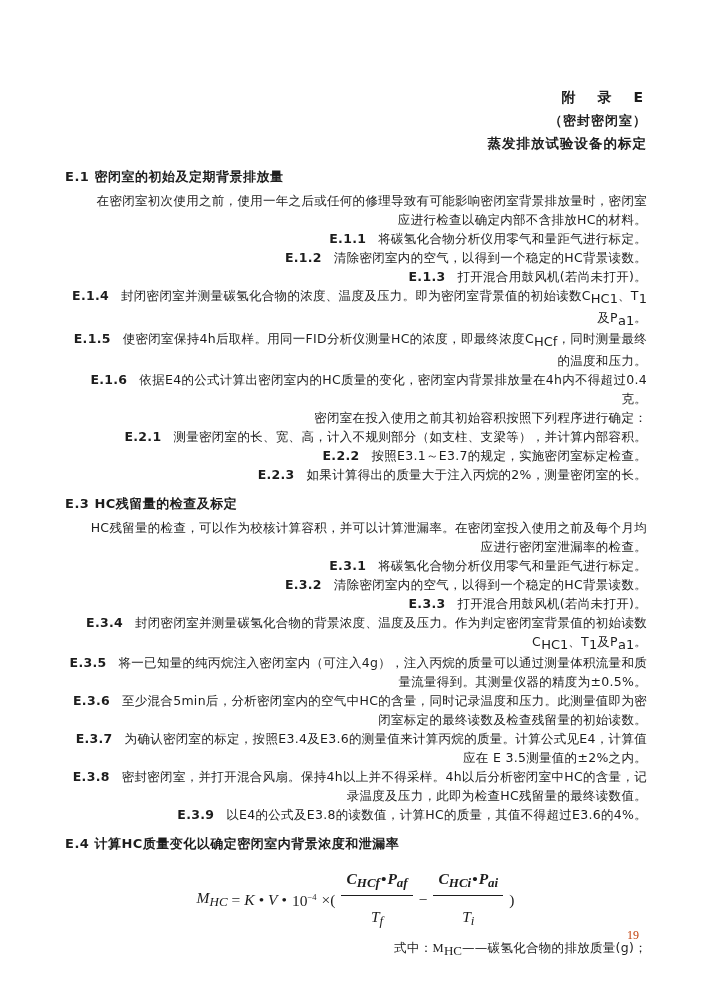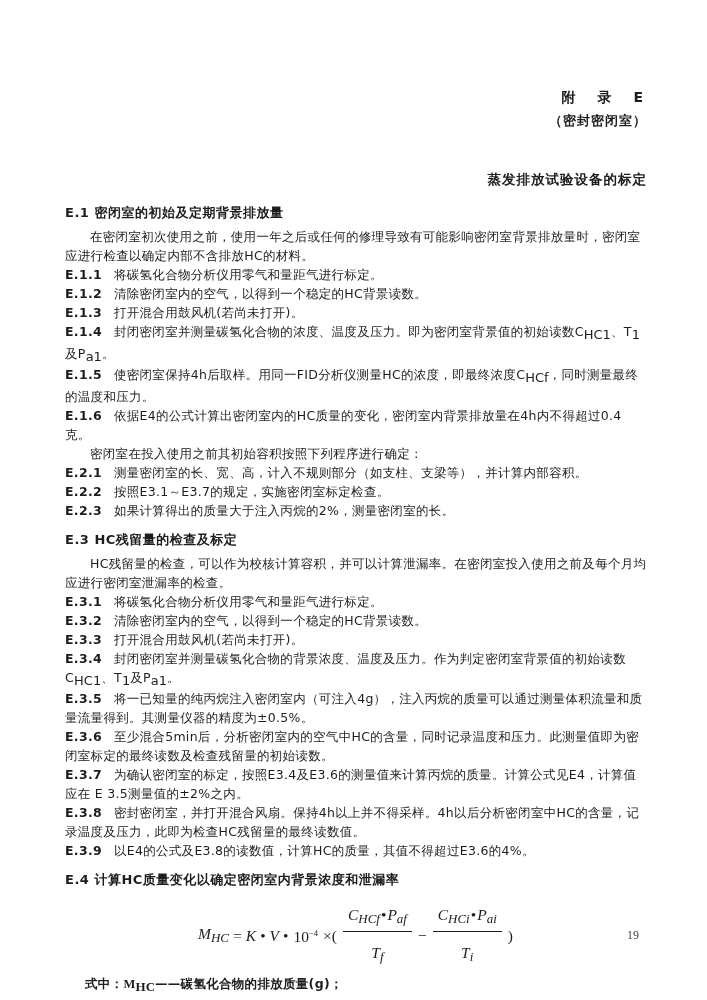--- a/index.html
+++ b/index.html
@@ -16,48 +16,48 @@
     position: absolute;
     left: 65px; top: 86px;
     width: 582px;
     font-size: 12.5px;
     line-height: 19px;
     letter-spacing: 0.3px;
   }
   .titles { text-align: right; font-weight: bold; margin-bottom: 12px; }
   .t1 { font-size: 14px; line-height: 23px; letter-spacing: 4px; }
   .t2 { font-size: 13px; line-height: 23px; letter-spacing: 1px; }
-  .t3 { font-size: 13.5px; line-height: 23px; letter-spacing: 1px; margin-top: 36px; }
+  .t3 { font-size: 13.5px; line-height: 23px; letter-spacing: 1px; }
   .sec-heading {
     font-size: 13px; font-weight: bold;
     margin: 10px 0 5px 0;
     letter-spacing: 0.5px;
   }
   .sec-num { margin-right: 5px; }
-  p { margin: 0; }
+  p { margin: 0; text-align: right; }
   .intro { text-indent: 2em; }
   .item .lbl { font-weight: bold; margin-right: 12px; white-space: nowrap; }
   sub { font-size: 13px; vertical-align: -2.5px; letter-spacing: 0; }
   sup { font-size: 8.5px; letter-spacing: 0; }
   .formula-wrap { margin: 16px 0 8px 0; display: flex; justify-content: center; }
   .formula {
     display: inline-flex; align-items: center; gap: 3px;
     font-family: "Liberation Serif", "DejaVu Serif", serif;
     font-style: italic; font-size: 15.5px; letter-spacing: 0;
   }
   .formula .op { font-style: normal; padding: 0 1px; }
   .frac { display: inline-flex; flex-direction: column; align-items: center; margin: 0 2px; }
-  .frac .fnum { padding: 0 5px 3px 5px; border-bottom: 1px solid #1d1d1d; }
+  .frac .fnum { padding: 0 5px 3px 5px; border-bottom: 1px solid #1d1d1d; font-weight: bold; }
   .frac .fden { padding-top: 3px; margin-top: 8px; }
-  .where { margin-top: 9px; padding-left: 20px; font-weight: bold; }
+  .where { margin-top: 9px; padding-left: 20px; }
   .where .wvar { font-family: "Liberation Serif", "DejaVu Serif", serif; }
   .pageno {
     position: absolute;
     right: 68px; top: 928px;
-    font-size: 12px; color: #404040;
+    font-size: 12px; color: #c2410c;
     font-family: "Liberation Serif", "DejaVu Serif", serif;
   }
 </style>
 </head>
 <body>
 
 <div class="content">
 
   <div class="titles">
     <div class="t1">附　录　E</div>

